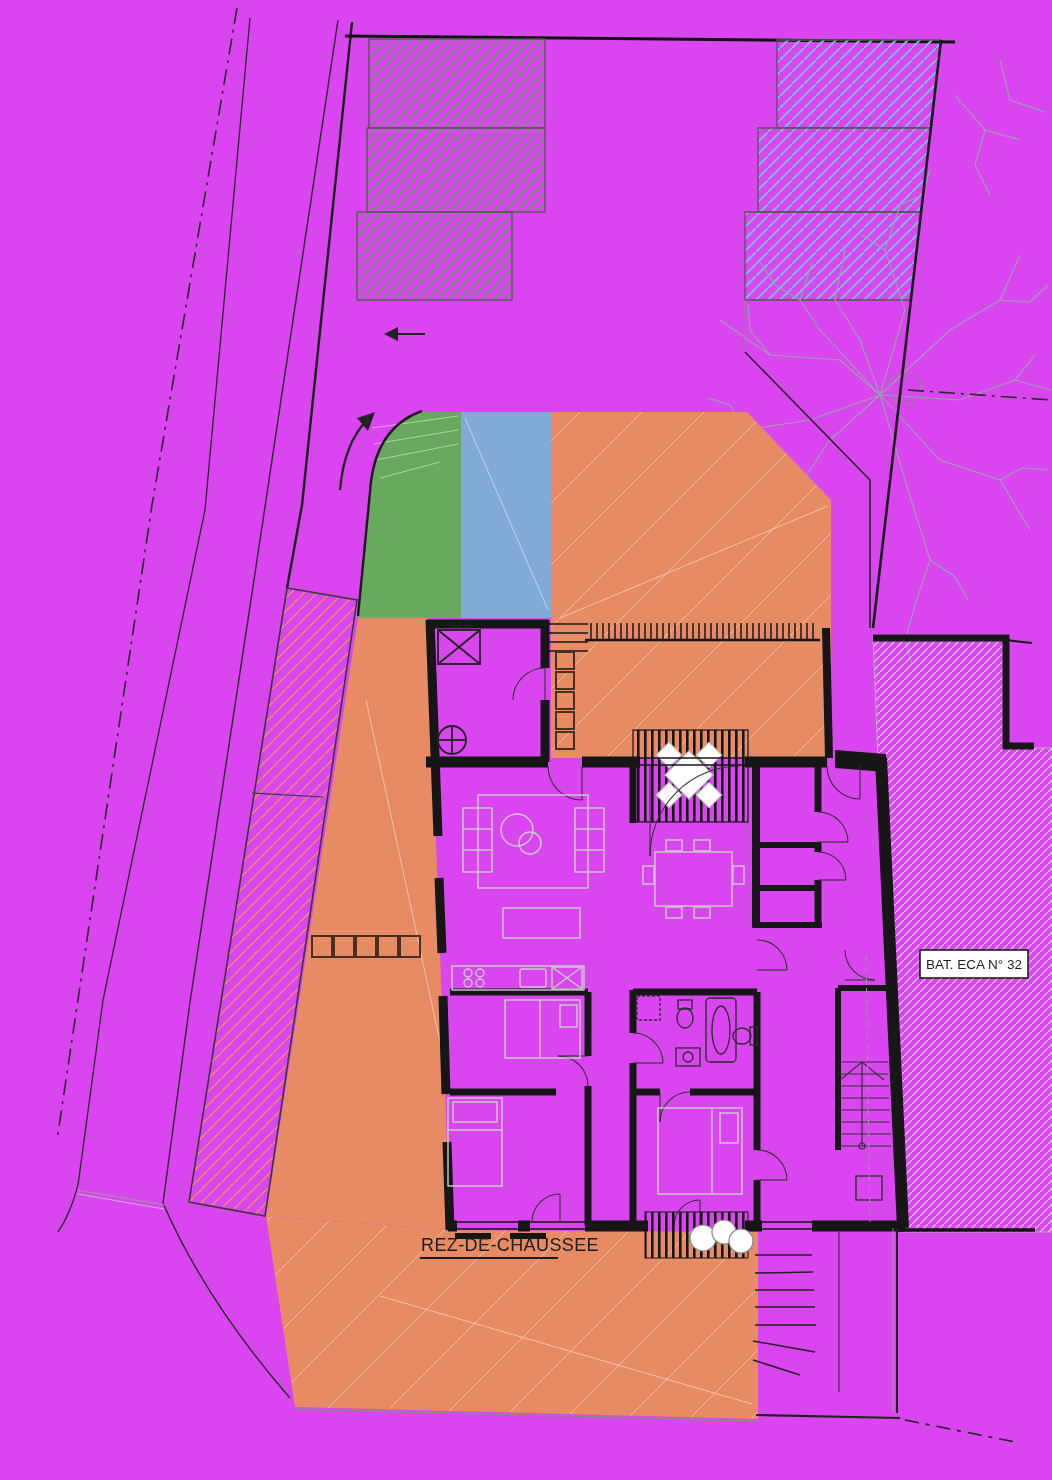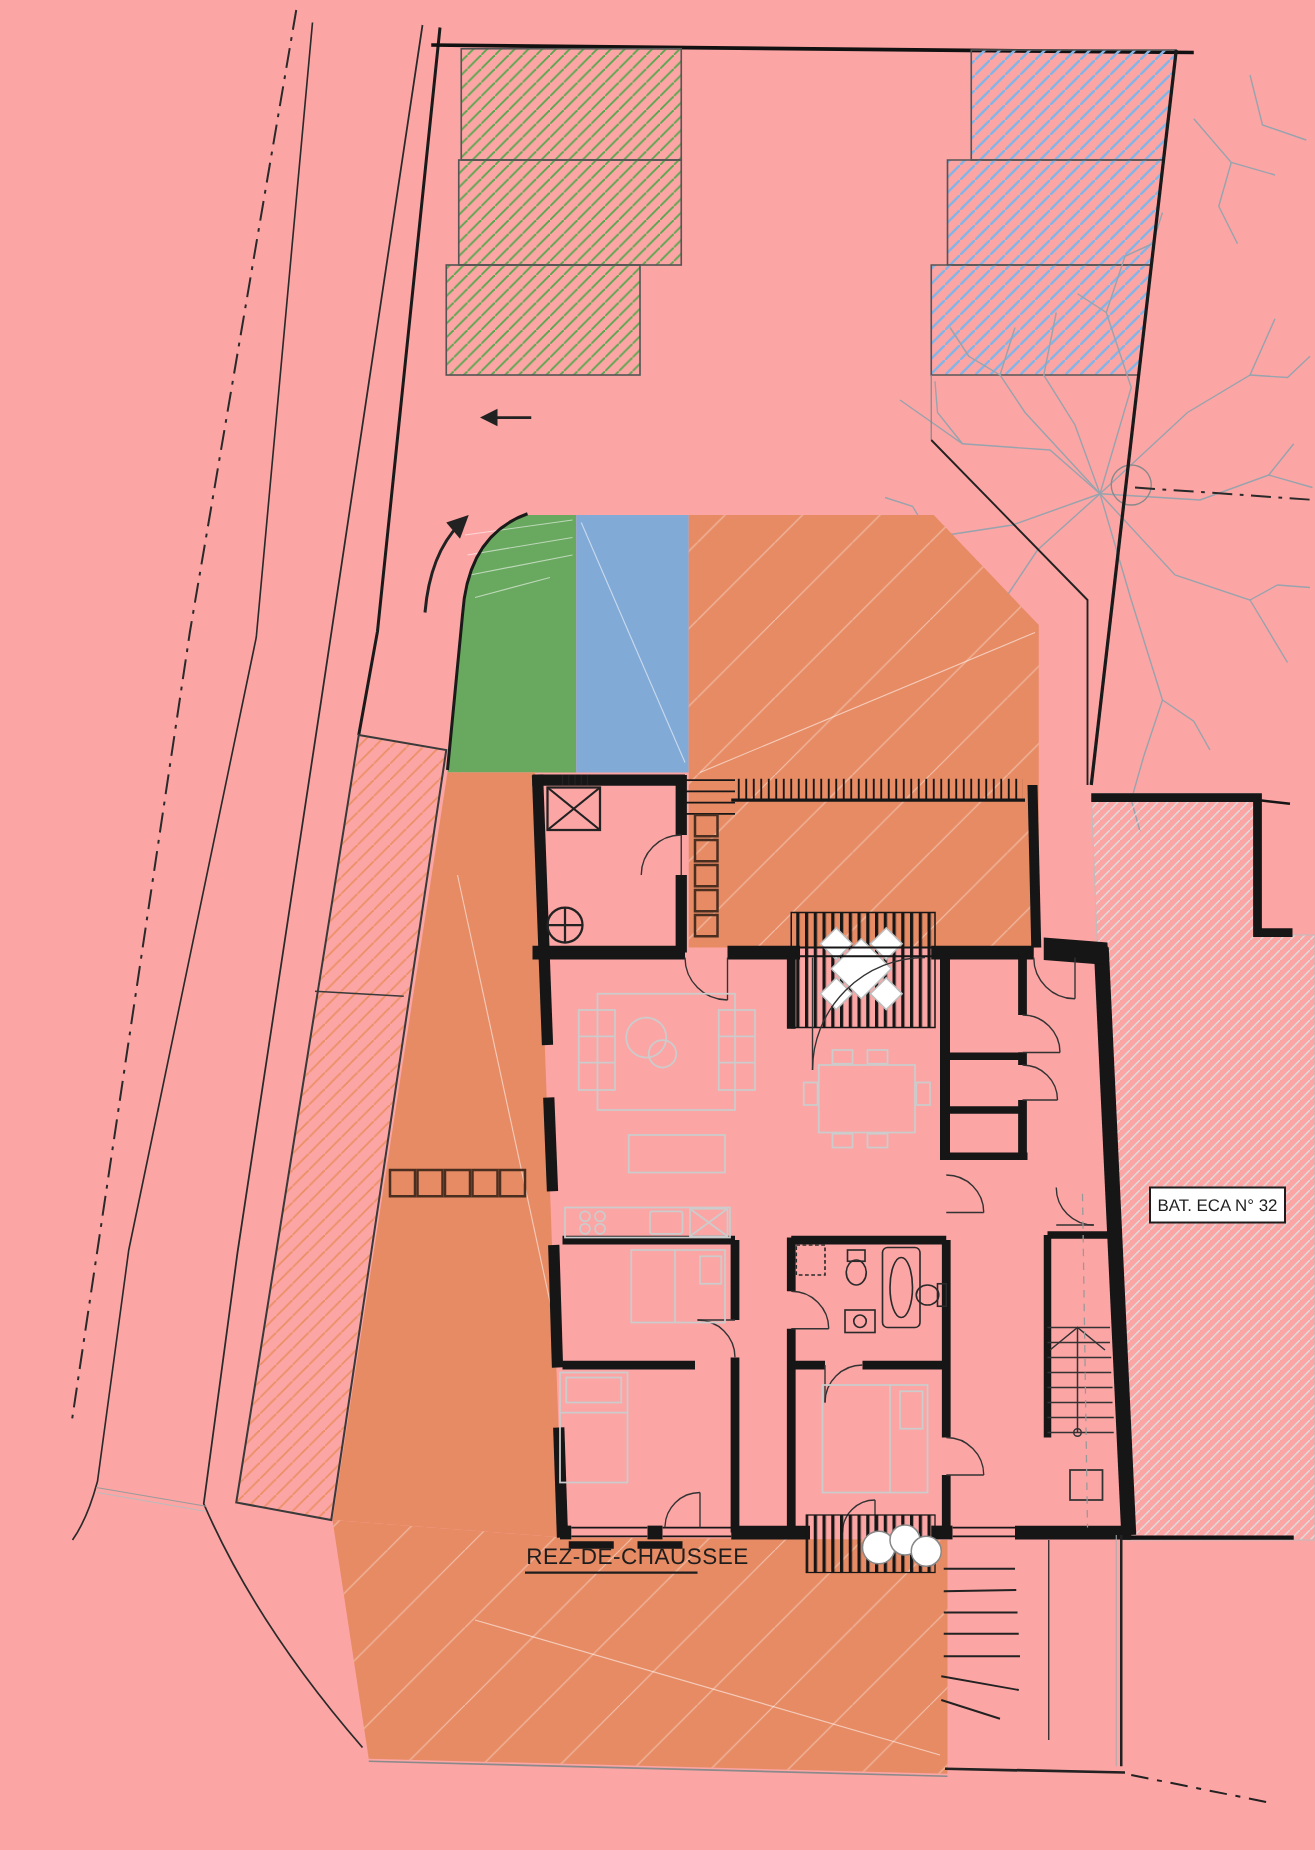--- a/index.html
+++ b/index.html
@@ -1,16 +1,16 @@
 <!DOCTYPE html>
 <html><head>
 <meta charset="utf-8">
 <style>
   html,body{margin:0;padding:0;background:#ffffff;}
-  .canvas{position:relative;width:1052px;height:1480px;background:#fca5a5;overflow:hidden;
+  .canvas{position:relative;width:1052px;height:1480px;background:#d946ef;overflow:hidden;
           font-family:"Liberation Sans", sans-serif;text-decoration:underline;}
   svg{display:block;}
   text{font-family:"Liberation Sans", sans-serif;}
   .floor-label{font-size:18px;letter-spacing:.4px;fill:#1d1d1d;}
   .eca-label{font-size:13.5px;fill:#1d1d1d;}
 </style>
 </head>
 <body>
 
 <div class="canvas">

